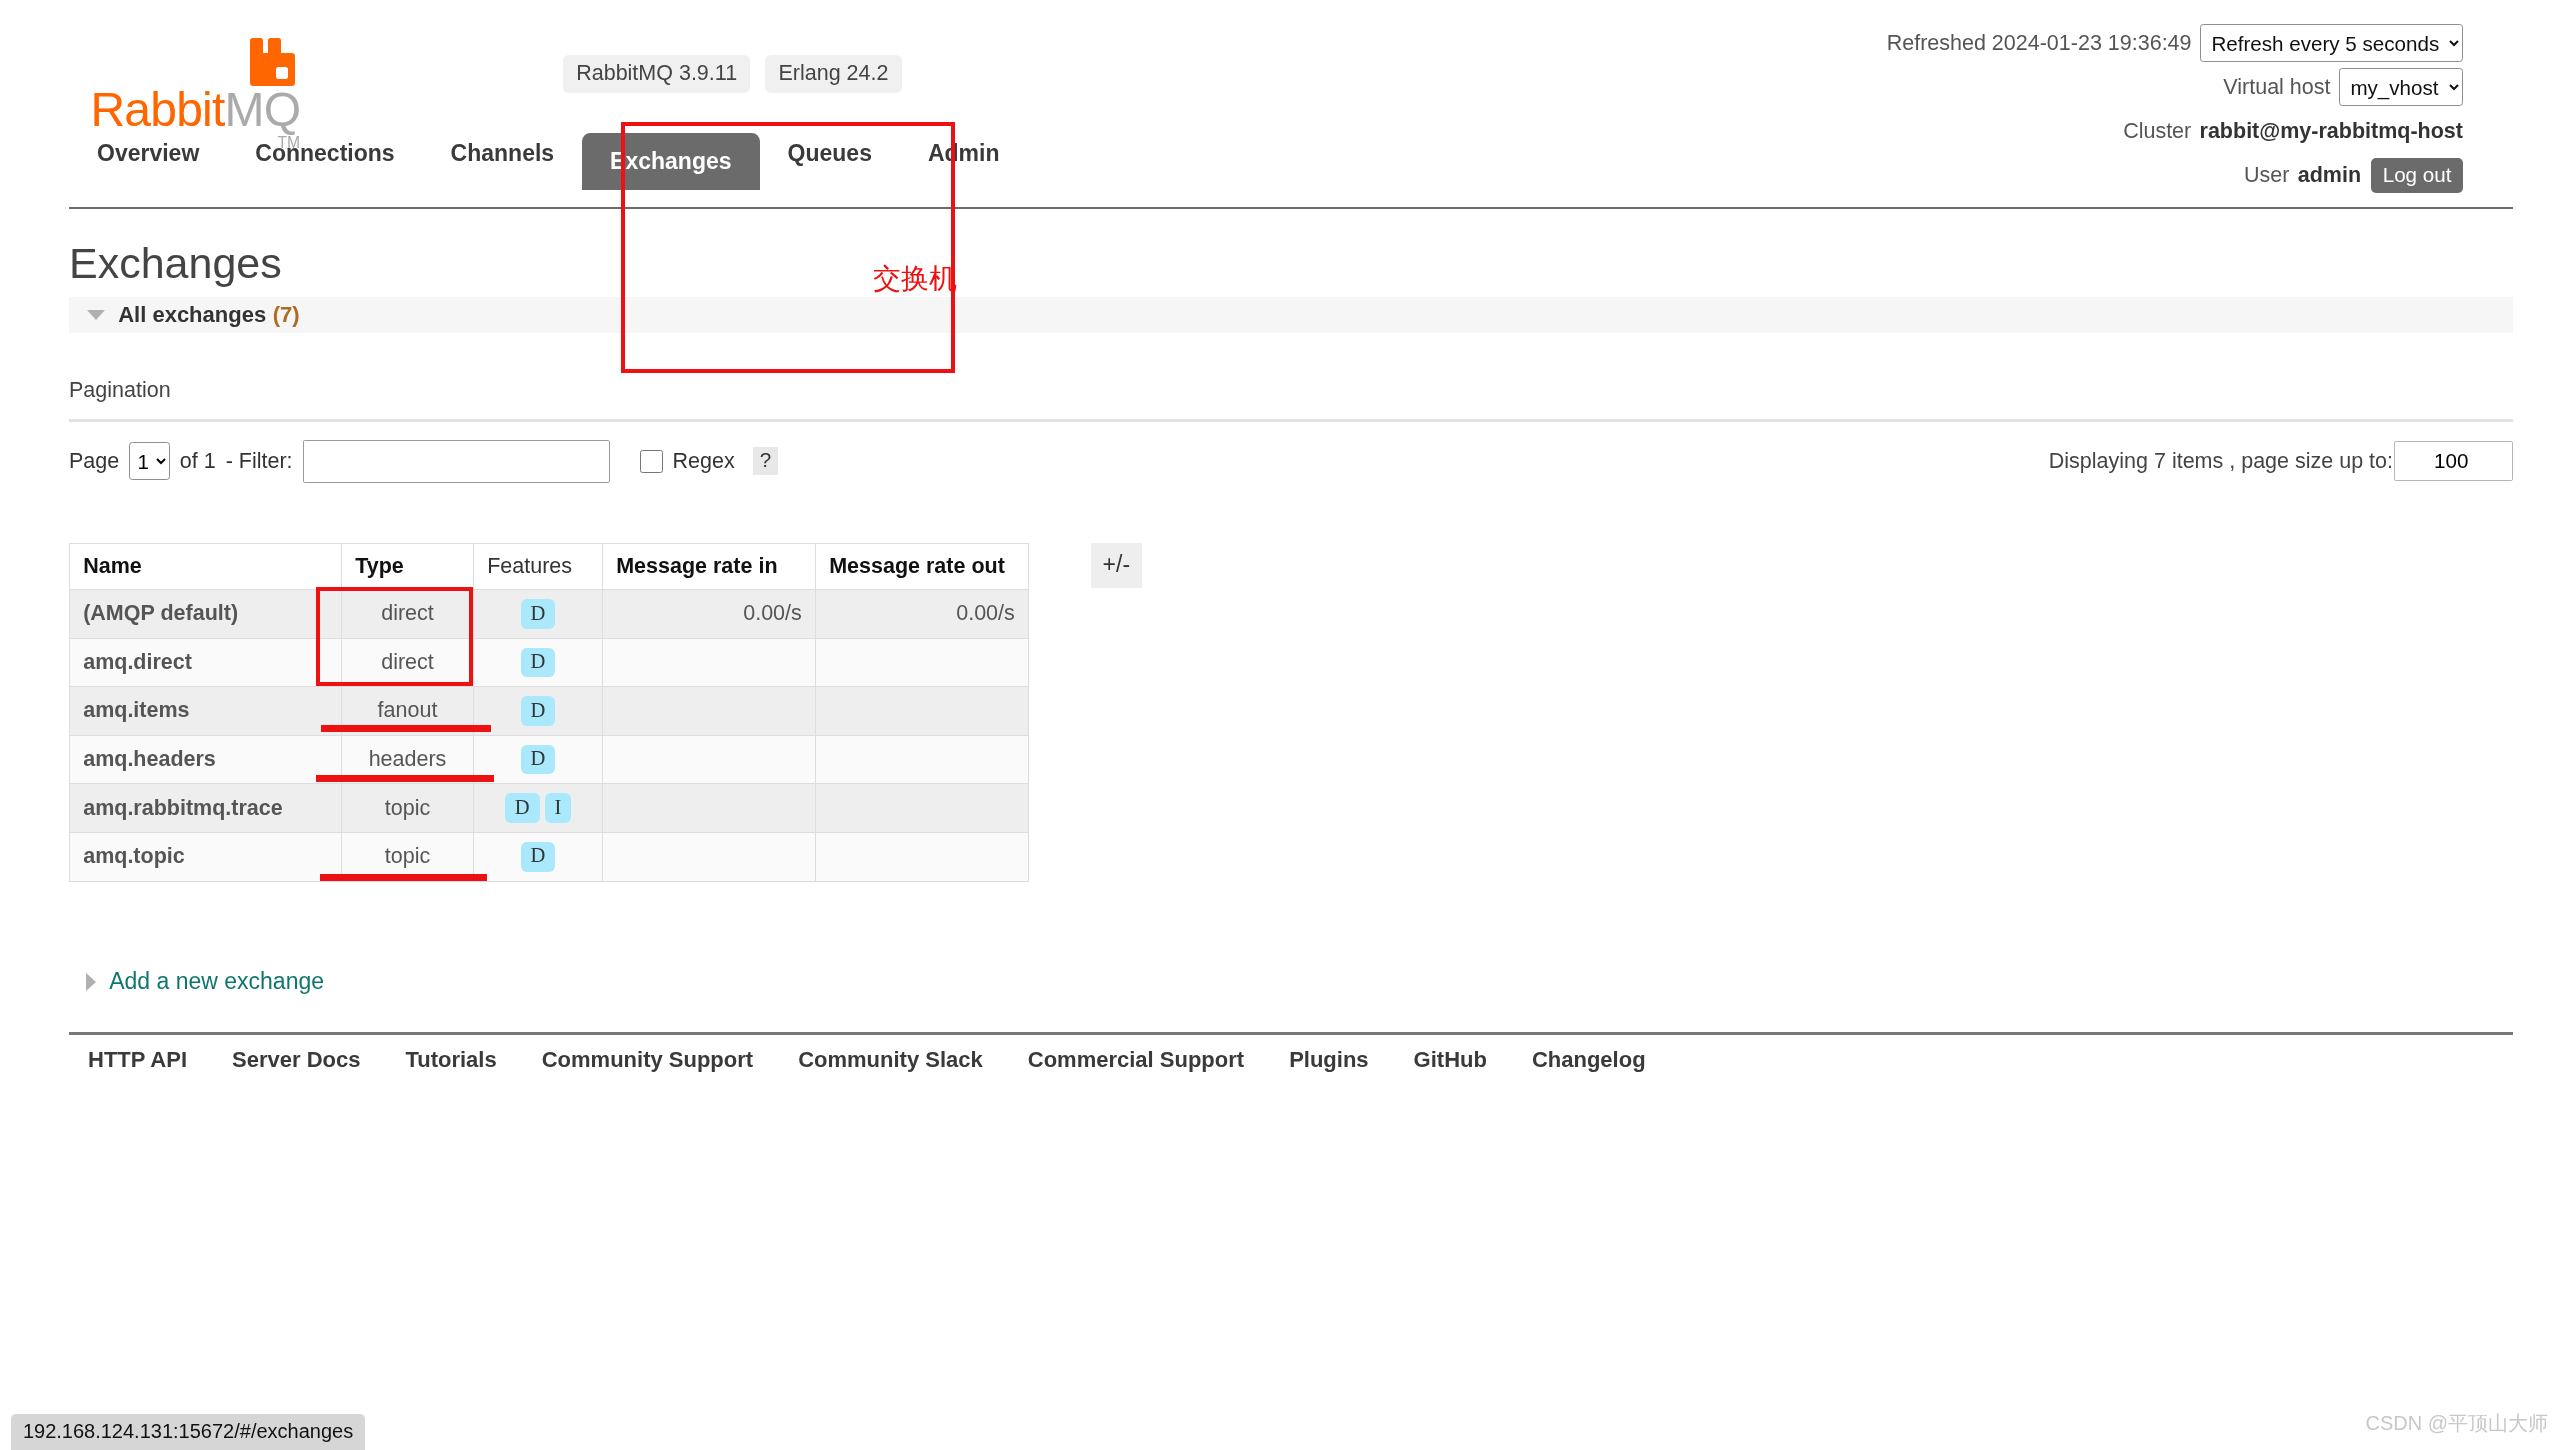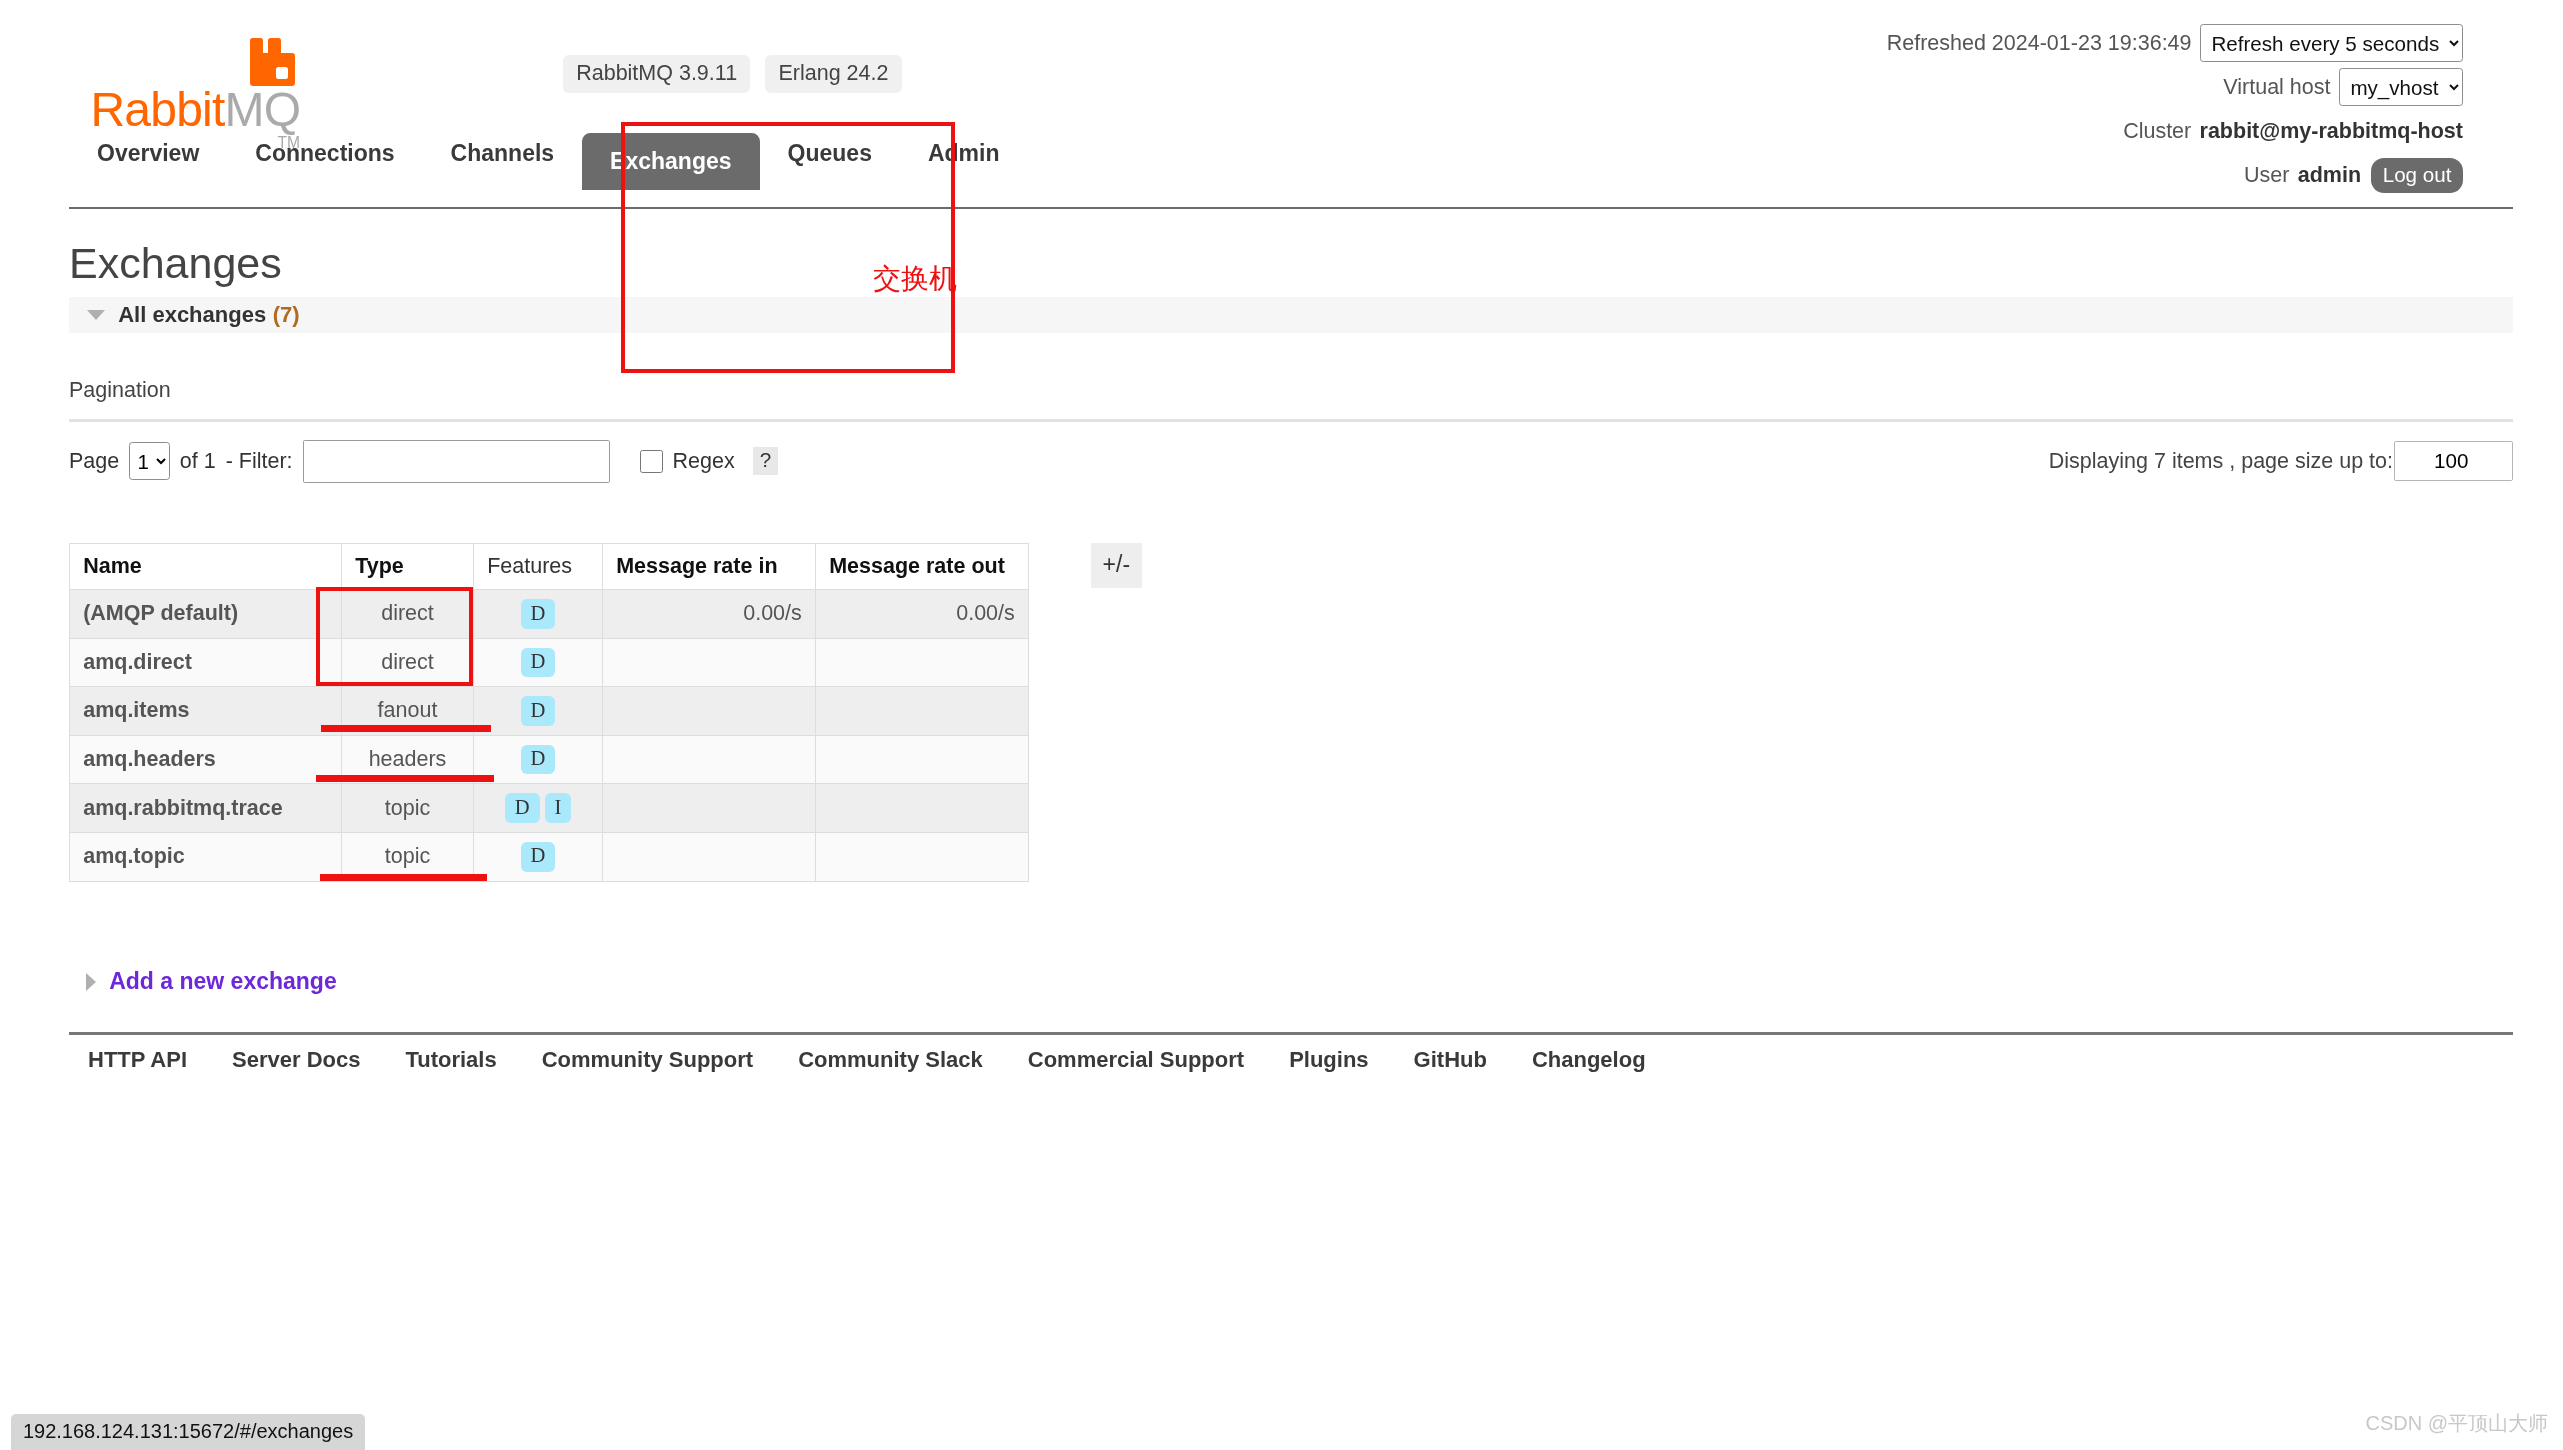--- a/index.html
+++ b/index.html
@@ -123,21 +123,21 @@
     background: #ffffff;
     color: #111111;
     height: 38px;
   }
   .logout-btn {
     display: inline-block;
     background: #6b6b6b;
     color: #ffffff;
     font-size: 20.6px;
     padding: 5px 11.6px 6.6px 11.6px;
-    border-radius: 13px;
+    border-radius: 5px;
     margin-left: 10px;
     border: none;
     font-family: "Liberation Sans", sans-serif;
     cursor: pointer;
   }
 
   
   .nav {
     position: absolute;
     left: 69px;
@@ -354,22 +354,22 @@
   
   .add-new {
     position: absolute;
     left: 86px; top: 968px;
     display: flex;
     align-items: center;
     cursor: pointer;
   }
   .add-new-label {
     font-size: 23px;
-    font-weight: bold;
-    color: #6d28d9;
+    font-weight: normal;
+    color: #0f766e;
   }
 
   .footer-rule {
     position: absolute;
     left: 69px; top: 1032px;
     width: 2444px;
     height: 2.5px;
     background: #777777;
   }
   .footer-links {

